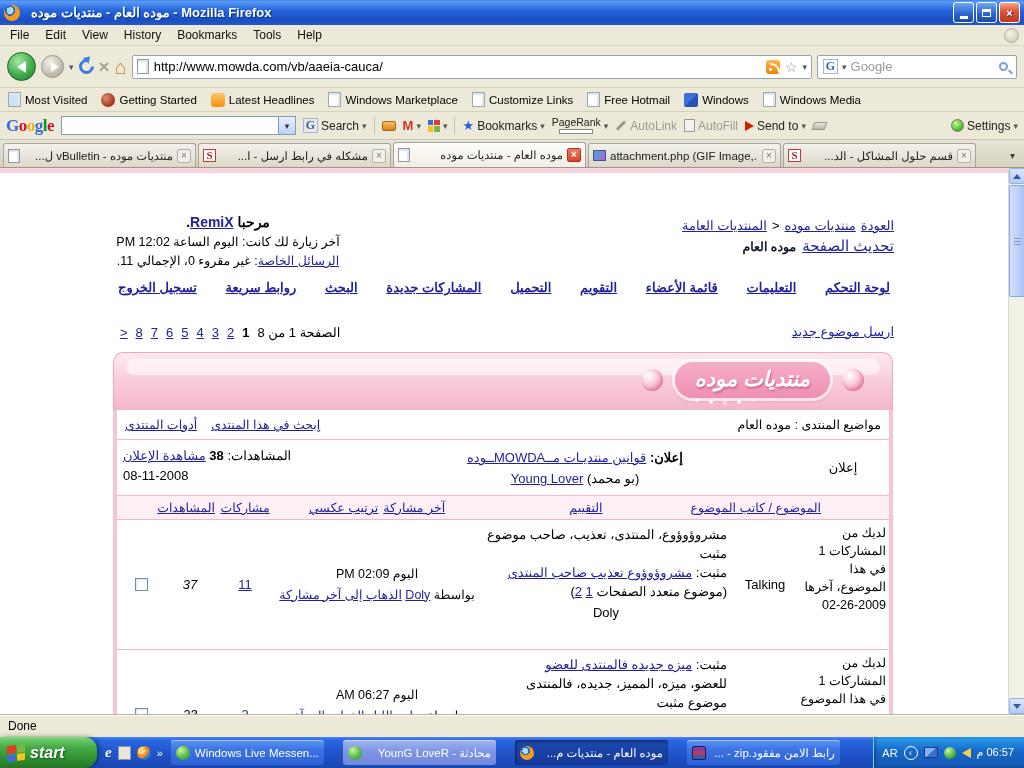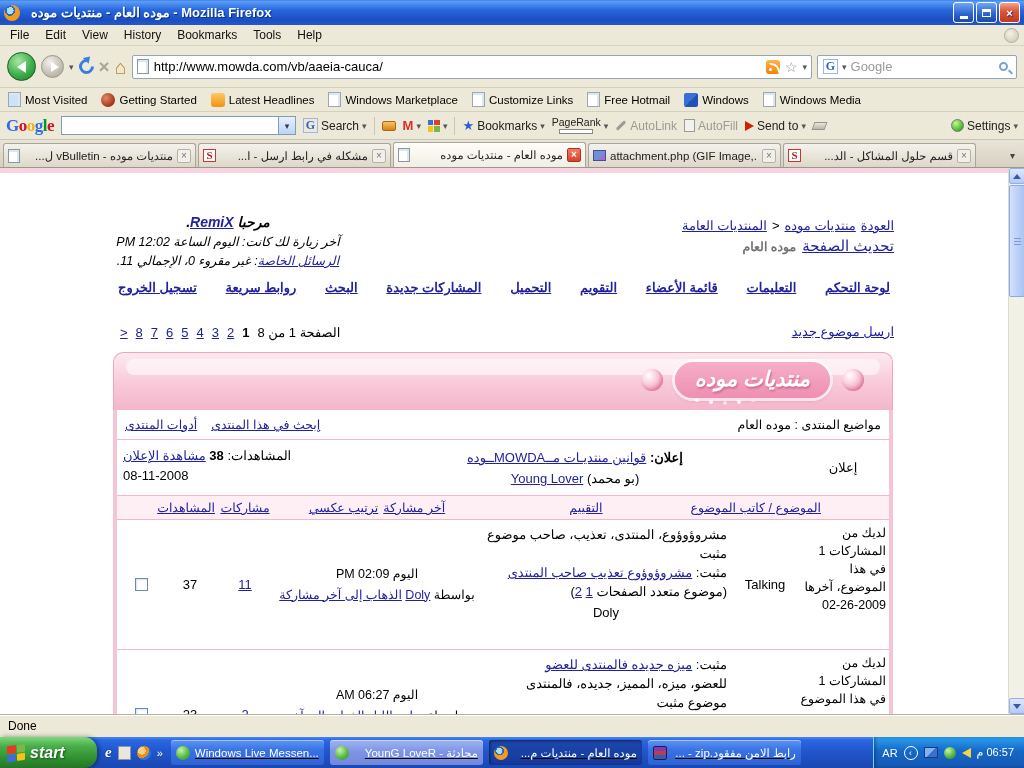--- a/index.html
+++ b/index.html
@@ -91,24 +91,24 @@
   .fav-s { width:13px; height:13px; border:1px solid #c33; background:#fff; color:#b22; font-family:"Liberation Serif",serif; font-weight:bold; font-size:11px; line-height:11px; text-align:center; flex:0 0 auto; }
   .fav-img { width:13px; height:11px; background:linear-gradient(135deg,#6f8fd8 60%,#9a6fd8 60%); border:1px solid #44518a; flex:0 0 auto; }
   .tabcaret { margin-left:auto; margin-bottom:6px; font-size:10px; color:#444; padding:0 6px; cursor:pointer; }
 
   
   .content { top:168px; height:546px; background:#fff; overflow:hidden; }
   .pinkstrip { position:absolute; top:0; left:0; right:16px; height:5px; background:#f8d3e0; }
   .breadcrumb { position:absolute; top:50px; right:130px; direction:rtl; font-size:13px; }
   .breadcrumb .row1 { display:flex; gap:5px; align-items:center; }
   .breadcrumb .row2 { display:flex; gap:6px; align-items:center; margin-top:4px; justify-content:flex-start; }
-  .bc-cur { font-weight:bold; color:#737373; font-size:12.5px; }
+  .bc-cur { font-weight:bold; color:#0f172a; font-size:12.5px; }
   .welcome { position:absolute; top:46px; left:112px; width:232px; direction:rtl; text-align:center; font-size:12.5px; color:#000; }
   .welcome .w1 { font-size:14px; font-weight:bold; }
-  .welcome div { margin-bottom:4px;font-style:italic; }
+  .welcome div { margin-bottom:4px; }
   .navlinks { position:absolute; top:112px; left:118px; width:772px; display:flex; direction:rtl; justify-content:space-between; font-size:13px; font-weight:bold; }
   .newthread { position:absolute; top:156px; right:130px; font-size:13px; }
   .pagination { position:absolute; top:157px; left:120px; display:flex; direction:rtl; gap:8px; font-size:13px; align-items:baseline; }
   .pg-cur { font-weight:bold; color:#000; }
 
   .banner { position:absolute; top:184px; left:113px; width:780px; height:58px; background:linear-gradient(180deg,#fdeaf0,#f8c9d9 55%,#f4b6ca); border:1px solid #f0a6bd; border-bottom:none; border-radius:10px 10px 0 0; overflow:hidden; }
   .banner::before { content:""; position:absolute; left:12px; right:12px; top:6px; height:16px; background:rgba(255,255,255,.55); border-radius:10px; }
   .logo-wrap { position:absolute; right:28px; top:9px; display:flex; align-items:center; gap:12px; }
   .ball { width:22px; height:22px; border-radius:50%; background:radial-gradient(circle at 35% 30%, #ffffff, #fbd3e0 35%, #f09cbb 75%, #e47ba2); box-shadow:inset -2px -2px 3px rgba(200,90,130,.45); }
   .logo-pill { padding:5px 20px 7px; border-radius:20px; background:linear-gradient(180deg,#f6aec8,#ee8fb2); box-shadow:0 0 0 3px rgba(255,255,255,.7), 0 2px 4px rgba(180,60,110,.35); color:#fff; font-size:21px; font-weight:bold; font-style:italic; text-shadow:1px 2px 2px #cf6d96; position:relative; }
@@ -129,21 +129,21 @@
   .h-rep { width:60px; text-align:center; }
   .h-views { width:50px; text-align:center; }
   .h-cb { width:48px; }
   .thread-row { min-height:130px; }
   .c-info { width:92px; padding:4px 3px; font-size:12.5px; text-align:right; line-height:18px; }
   .c-icon { width:64px; display:flex; align-items:center; justify-content:center; color:#000; }
   .c-title { width:254px; padding:5px 6px; text-align:right; line-height:19px; }
   .c-title .author { text-align:center; margin-top:2px; }
   .c-last { width:204px; display:flex; flex-direction:column; justify-content:center; align-items:center; gap:4px; font-size:12.5px; line-height:17px; text-align:center; }
   .c-rep { width:60px; display:flex; align-items:center; justify-content:center; }
-  .c-views { width:50px; display:flex; align-items:center; justify-content:center; }
+  .c-views { width:50px; display:flex; align-items:center; justify-content:center;font-style:italic; }
   .c-cb { width:48px; display:flex; align-items:center; justify-content:center; }
   .cb { width:13px; height:13px; background:#fff; border:1px solid #6b8cae; box-shadow:inset 1px 1px 2px #d7e3ef; cursor:pointer; }
 
   
   .vscroll { position:absolute; top:0; right:0; width:16px; height:546px; background:#f2f1e6; border-left:1px solid #dedbc9; }
   .sbtn { position:absolute; left:0; width:16px; height:16px; background:linear-gradient(180deg,#dde8fd,#b3c9f7); border:1px solid #93b0ea; border-radius:2px; display:flex; align-items:center; justify-content:center; cursor:pointer; }
   .sbtn.up { top:0; } .sbtn.down { bottom:0; }
   .tri-up { border-bottom:5px solid #3c5a99; border-left:4px solid transparent; border-right:4px solid transparent; }
   .tri-down { border-top:5px solid #3c5a99; border-left:4px solid transparent; border-right:4px solid transparent; }
   .sthumb { position:absolute; left:0; top:17px; width:16px; height:112px; background:linear-gradient(90deg,#d3e0fd,#a9c4f2); border:1px solid #89a9e8; border-radius:2px; cursor:grab; }
@@ -156,21 +156,21 @@
   .taskbar { top:737px; height:31px; background:linear-gradient(180deg,#4687f5 0%,#2a68e3 10%,#2156cd 45%,#1b49b4 95%); display:flex; align-items:center; }
   .startbtn { height:31px; width:97px; border-radius:0 13px 13px 0; background:linear-gradient(180deg,#7ed87e 0%,#48ae48 30%,#2f8f2f 70%,#257525 100%); box-shadow:2px 0 5px rgba(0,0,0,.4); display:flex; align-items:center; gap:5px; padding:0 10px 0 7px; cursor:pointer; }
   .flag { width:18px; height:16px; display:grid; grid-template-columns:1fr 1fr; gap:1px; transform:skewY(-8deg); }
   .flag i { border-radius:1px; } .flag i:nth-child(1){background:#e23c28;} .flag i:nth-child(2){background:#7ab648;} .flag i:nth-child(3){background:#3a6fd8;} .flag i:nth-child(4){background:#f8c316;}
   .starttext { color:#fff; font-style:italic; font-weight:bold; font-size:16px; text-shadow:1px 1px 2px #14521a; }
   .qlaunch { display:flex; align-items:center; gap:6px; padding:0 8px; }
   .ql-e { color:#fff; font-weight:bold; font-style:italic; font-size:15px; font-family:"Liberation Serif",serif; text-shadow:0 0 2px #0a2a7a; cursor:pointer; }
   .ql-doc { width:13px; height:14px; background:#e8e6dd; border:1px solid #8a97a5; cursor:pointer; }
   .ql-wmp { width:14px; height:14px; border-radius:50%; background:radial-gradient(circle at 35% 35%, #ffd27a 0 30%, #f08a1d 30% 55%, #2a78d8 55% 100%); cursor:pointer; }
   .ql-more { color:#fff; font-size:11px; cursor:pointer; }
-  .taskbtns { display:flex; gap:6px; flex:1; padding-right:0;text-decoration:underline; }
+  .taskbtns { display:flex; gap:19px; flex:1; padding-right:0; }
   .tbtn { width:153px; height:25px; border-radius:3px; background:linear-gradient(180deg,#5b95f7,#3a72e3 40%,#2d62d4); box-shadow:inset 0 1px 0 rgba(255,255,255,.45); color:#fff; font-size:11.5px; display:flex; align-items:center; gap:5px; padding:0 5px; cursor:pointer; }
   .tbtn .tbl { flex:1; white-space:nowrap; overflow:hidden; }
   .tbtn.light { background:linear-gradient(180deg,#9fb4f2,#7e95e6 45%,#7288dd); }
   .tbtn.active { background:linear-gradient(180deg,#1c48ad,#16399b); box-shadow:inset 1px 1px 3px rgba(0,0,0,.5); }
   .ic-msn { width:14px; height:14px; border-radius:50%; background:radial-gradient(circle at 35% 30%, #c8f59e, #57b947 55%, #2f8f2f); flex:0 0 auto; }
   .ic-rar { width:14px; height:14px; flex:0 0 auto; background:linear-gradient(180deg,#7a3fae 0 33%, #c23a52 33% 66%, #2f5fae 66% 100%); border-radius:2px; border:1px solid #2a184a; }
   .ff-small { width:14px; height:14px; border-radius:50%; background:radial-gradient(circle at 38% 35%, #aadcf8 0 24%, #2a6bc0 24% 36%, #f59a1d 36% 74%, #cf6408 100%); flex:0 0 auto; }
   .tray { height:31px; display:flex; align-items:center; gap:6px; padding:0 10px 0 8px; background:linear-gradient(180deg,#2ba0ef,#1668c8 45%,#1457b2); border-left:1px solid #6fd1ff; box-shadow:inset 2px 0 3px rgba(0,0,0,.25); color:#fff; font-size:11px; }
   .tr-chev { width:14px; height:14px; border-radius:50%; border:1px solid #fff; display:flex; align-items:center; justify-content:center; font-size:9px; color:#fff; cursor:pointer; }
   .tr-net { width:14px; height:11px; background:linear-gradient(135deg,#7fb4f2 50%,#3a6fd8 50%); border:1px solid #1a3a78; cursor:pointer; }

